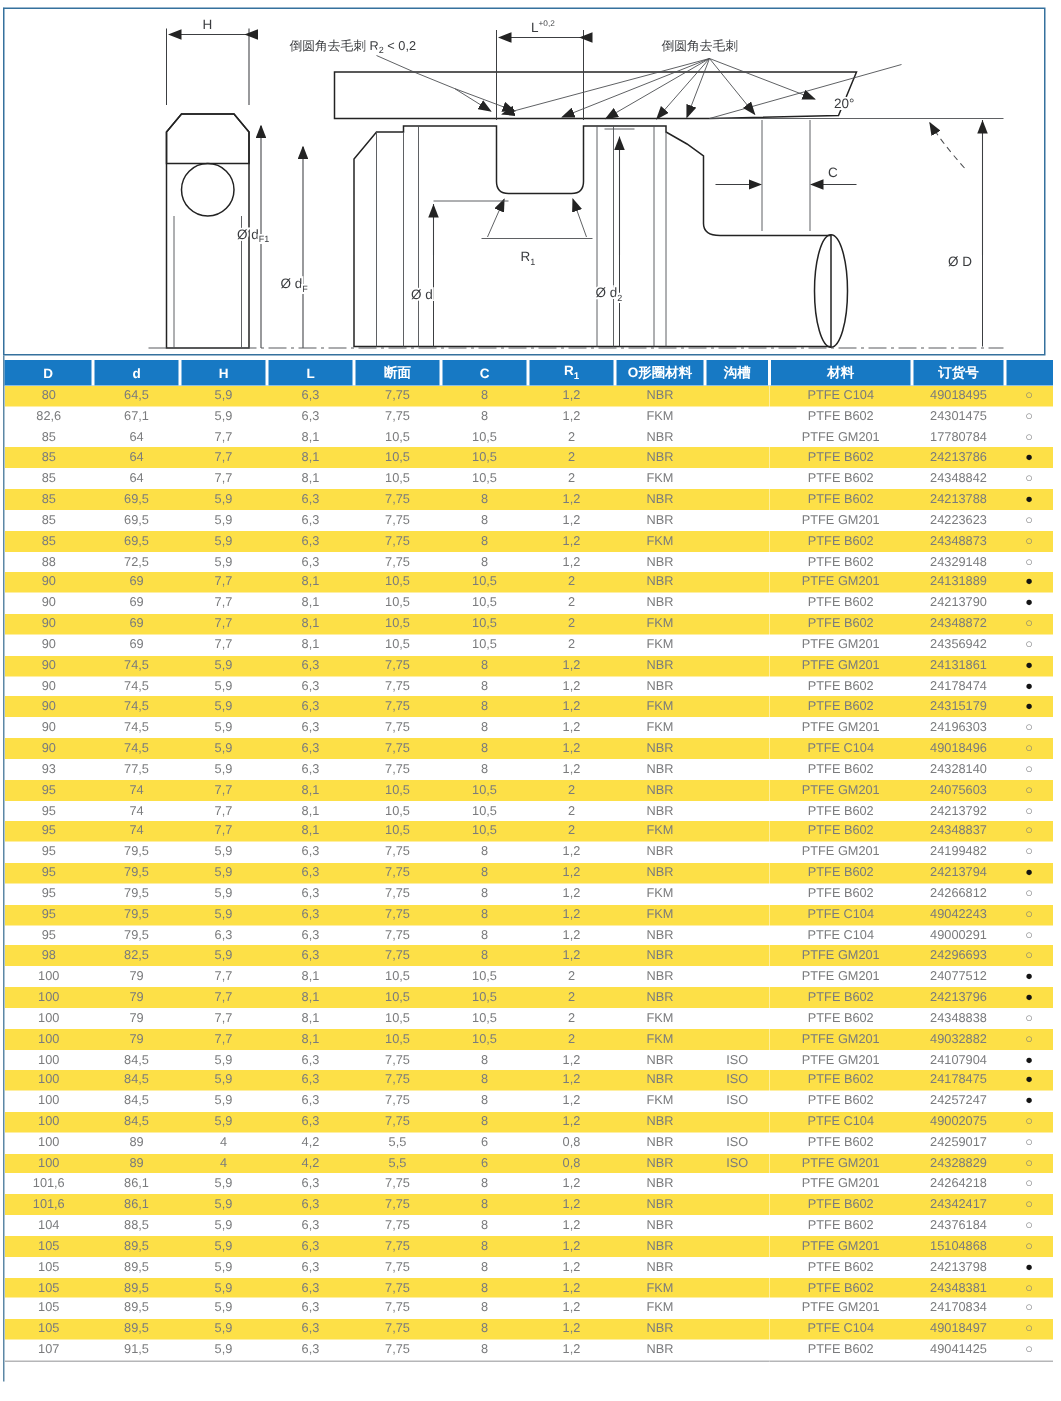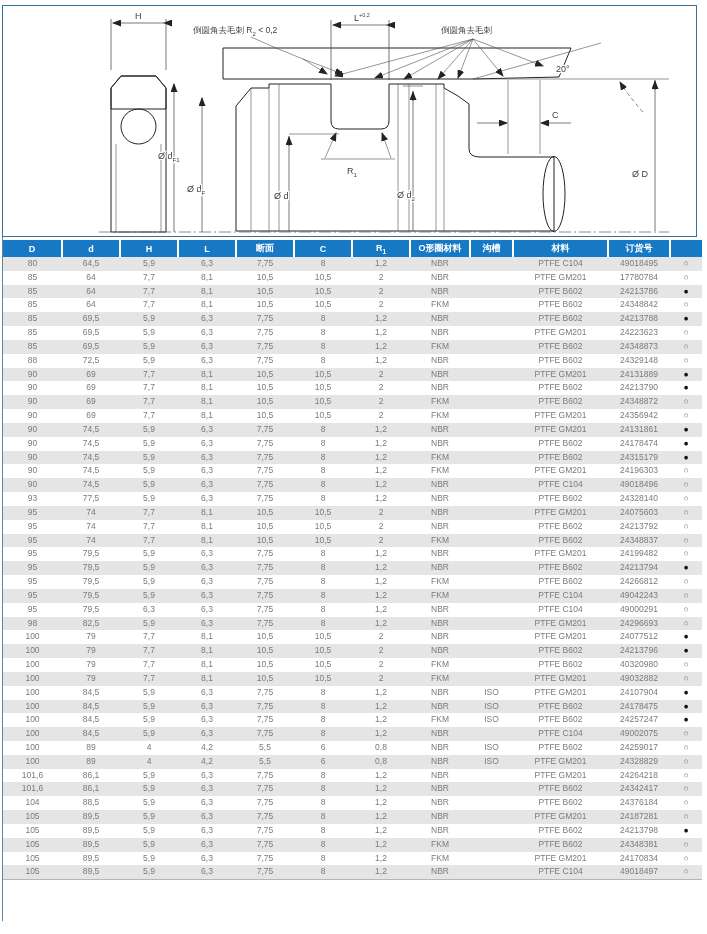--- a/index.html
+++ b/index.html
@@ -12,21 +12,21 @@
 
   .table-wrap{position:absolute;left:3px;top:240px;width:700px;}
   table.spec{border-collapse:collapse;table-layout:fixed;width:699px;}
   thead th{background:#1779c4;color:#ffffff;font-size:9px;font-weight:bold;
            height:17px;padding:0;text-align:center;border-right:2px solid #ffffff;
            font-family:"Liberation Sans","DejaVu Sans",sans-serif;}
   thead th:last-child{border-right:none;}
   thead th sub{font-size:6.5px;}
   tbody td{font-size:8.5px;color:#7a7b7d;text-align:center;padding:0;height:13.83px;
            line-height:13.83px;white-space:nowrap;overflow:hidden;}
-  tbody tr.odd{background:#e5e5e5;}
+  tbody tr.odd{background:#fde047;}
   tbody tr.even{background:#ffffff;}
   tbody tr:last-child td{border-bottom:1px solid #b5b6b8;}
   .dot-open{color:#77787a;font-size:8.5px;}
   .dot-filled{color:#141414;font-size:8.5px;}
 
   
   .ol{fill:none;stroke:#232323;stroke-width:1;}
   .thin{fill:none;stroke:#4d4f52;stroke-width:0.6;}
   .dim{fill:none;stroke:#3c3e41;stroke-width:0.7;}
   .cl{fill:none;stroke:#595b5e;stroke-width:0.7;stroke-dasharray:12 3 2 3;}
@@ -218,20 +218,34 @@
             <td>7,75</td>
             <td>8</td>
             <td>1,2</td>
             <td>NBR</td>
             <td></td>
             <td>PTFE C104</td>
             <td>49018495</td>
             <td><span class="dot-open">○</span></td>
           </tr>
           <tr class="even">
+            <td>82,6</td>
+            <td>67,1</td>
+            <td>5,9</td>
+            <td>6,3</td>
+            <td>7,75</td>
+            <td>8</td>
+            <td>1,2</td>
+            <td>FKM</td>
+            <td></td>
+            <td>PTFE B602</td>
+            <td>24301475</td>
+            <td><span class="dot-open">○</span></td>
+          </tr>
+          <tr class="even">
             <td>85</td>
             <td>64</td>
             <td>7,7</td>
             <td>8,1</td>
             <td>10,5</td>
             <td>10,5</td>
             <td>2</td>
             <td>NBR</td>
             <td></td>
             <td>PTFE GM201</td>
@@ -620,21 +634,21 @@
             <td>100</td>
             <td>79</td>
             <td>7,7</td>
             <td>8,1</td>
             <td>10,5</td>
             <td>10,5</td>
             <td>2</td>
             <td>FKM</td>
             <td></td>
             <td>PTFE B602</td>
-            <td>40320980</td>
+            <td>24348838</td>
             <td><span class="dot-open">○</span></td>
           </tr>
           <tr class="odd">
             <td>100</td>
             <td>79</td>
             <td>7,7</td>
             <td>8,1</td>
             <td>10,5</td>
             <td>10,5</td>
             <td>2</td>
@@ -774,21 +788,21 @@
             <td>105</td>
             <td>89,5</td>
             <td>5,9</td>
             <td>6,3</td>
             <td>7,75</td>
             <td>8</td>
             <td>1,2</td>
             <td>NBR</td>
             <td></td>
             <td>PTFE GM201</td>
-            <td>24187281</td>
+            <td>15104868</td>
             <td><span class="dot-open">○</span></td>
           </tr>
           <tr class="even">
             <td>105</td>
             <td>89,5</td>
             <td>5,9</td>
             <td>6,3</td>
             <td>7,75</td>
             <td>8</td>
             <td>1,2</td>
@@ -831,18 +845,32 @@
             <td>89,5</td>
             <td>5,9</td>
             <td>6,3</td>
             <td>7,75</td>
             <td>8</td>
             <td>1,2</td>
             <td>NBR</td>
             <td></td>
             <td>PTFE C104</td>
             <td>49018497</td>
+            <td><span class="dot-open">○</span></td>
+          </tr>
+          <tr class="even">
+            <td>107</td>
+            <td>91,5</td>
+            <td>5,9</td>
+            <td>6,3</td>
+            <td>7,75</td>
+            <td>8</td>
+            <td>1,2</td>
+            <td>NBR</td>
+            <td></td>
+            <td>PTFE B602</td>
+            <td>49041425</td>
             <td><span class="dot-open">○</span></td>
           </tr>
         </tbody>
     </table>
   </div>
 </div>
 
 </body></html>

